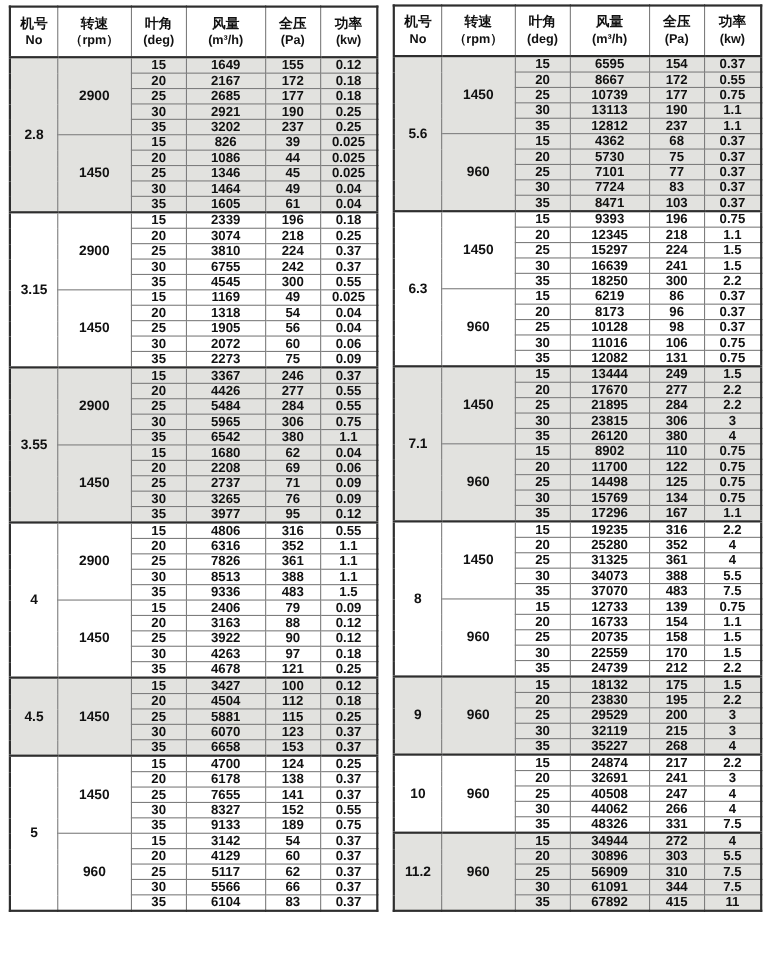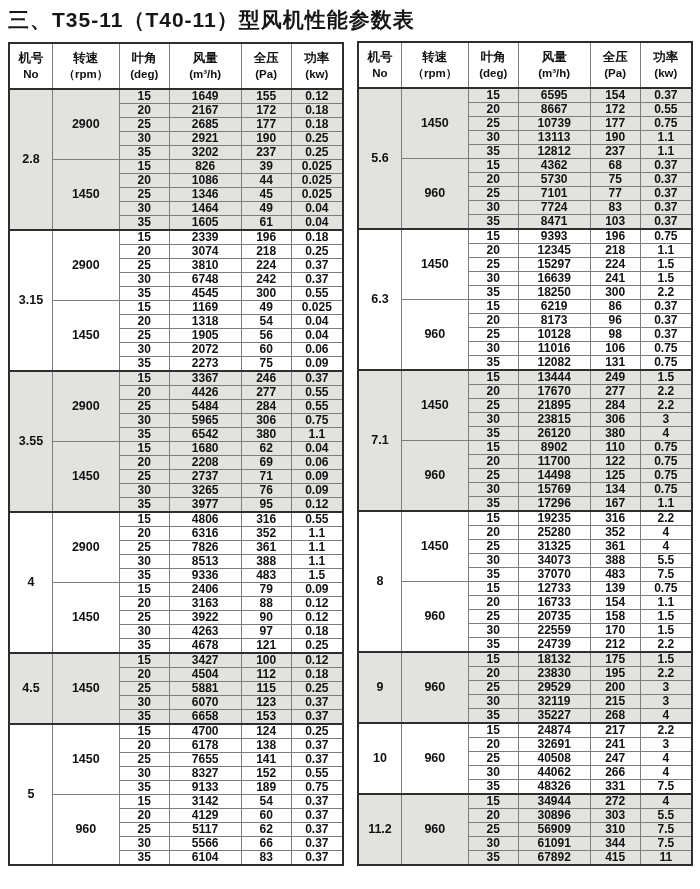--- a/index.html
+++ b/index.html
@@ -45,21 +45,20 @@
     height:13px;font-size:12px;line-height:13px;white-space:nowrap;
   }
   tr.sec-top td{border-top:2px solid var(--thick);}
   td.shaded{background:var(--shaded);}
   td.cell-no,td.cell-rpm{font-size:12.5px;}
 </style>
 </head>
 <body>
 
 <div class="page">
-  <div class="doc-title">三、T35-11（T40-11）型风机性能参数表</div>
   <div class="tables-wrap">
     <table class="fan-table">
       <colgroup>
         <col class="c-no">
           <col class="c-rpm">
           <col class="c-deg">
         <col class="c-flow">
           <col class="c-pa">
           <col class="c-kw">
       </colgroup>
@@ -170,21 +169,21 @@
             <td>0.25</td>
           </tr>
           <tr>
             <td>25</td>
             <td>3810</td>
             <td>224</td>
             <td>0.37</td>
           </tr>
           <tr>
             <td>30</td>
-            <td>6748</td>
+            <td>6755</td>
             <td>242</td>
             <td>0.37</td>
           </tr>
           <tr>
             <td>35</td>
             <td>4545</td>
             <td>300</td>
             <td>0.55</td>
           </tr>
           <tr>

